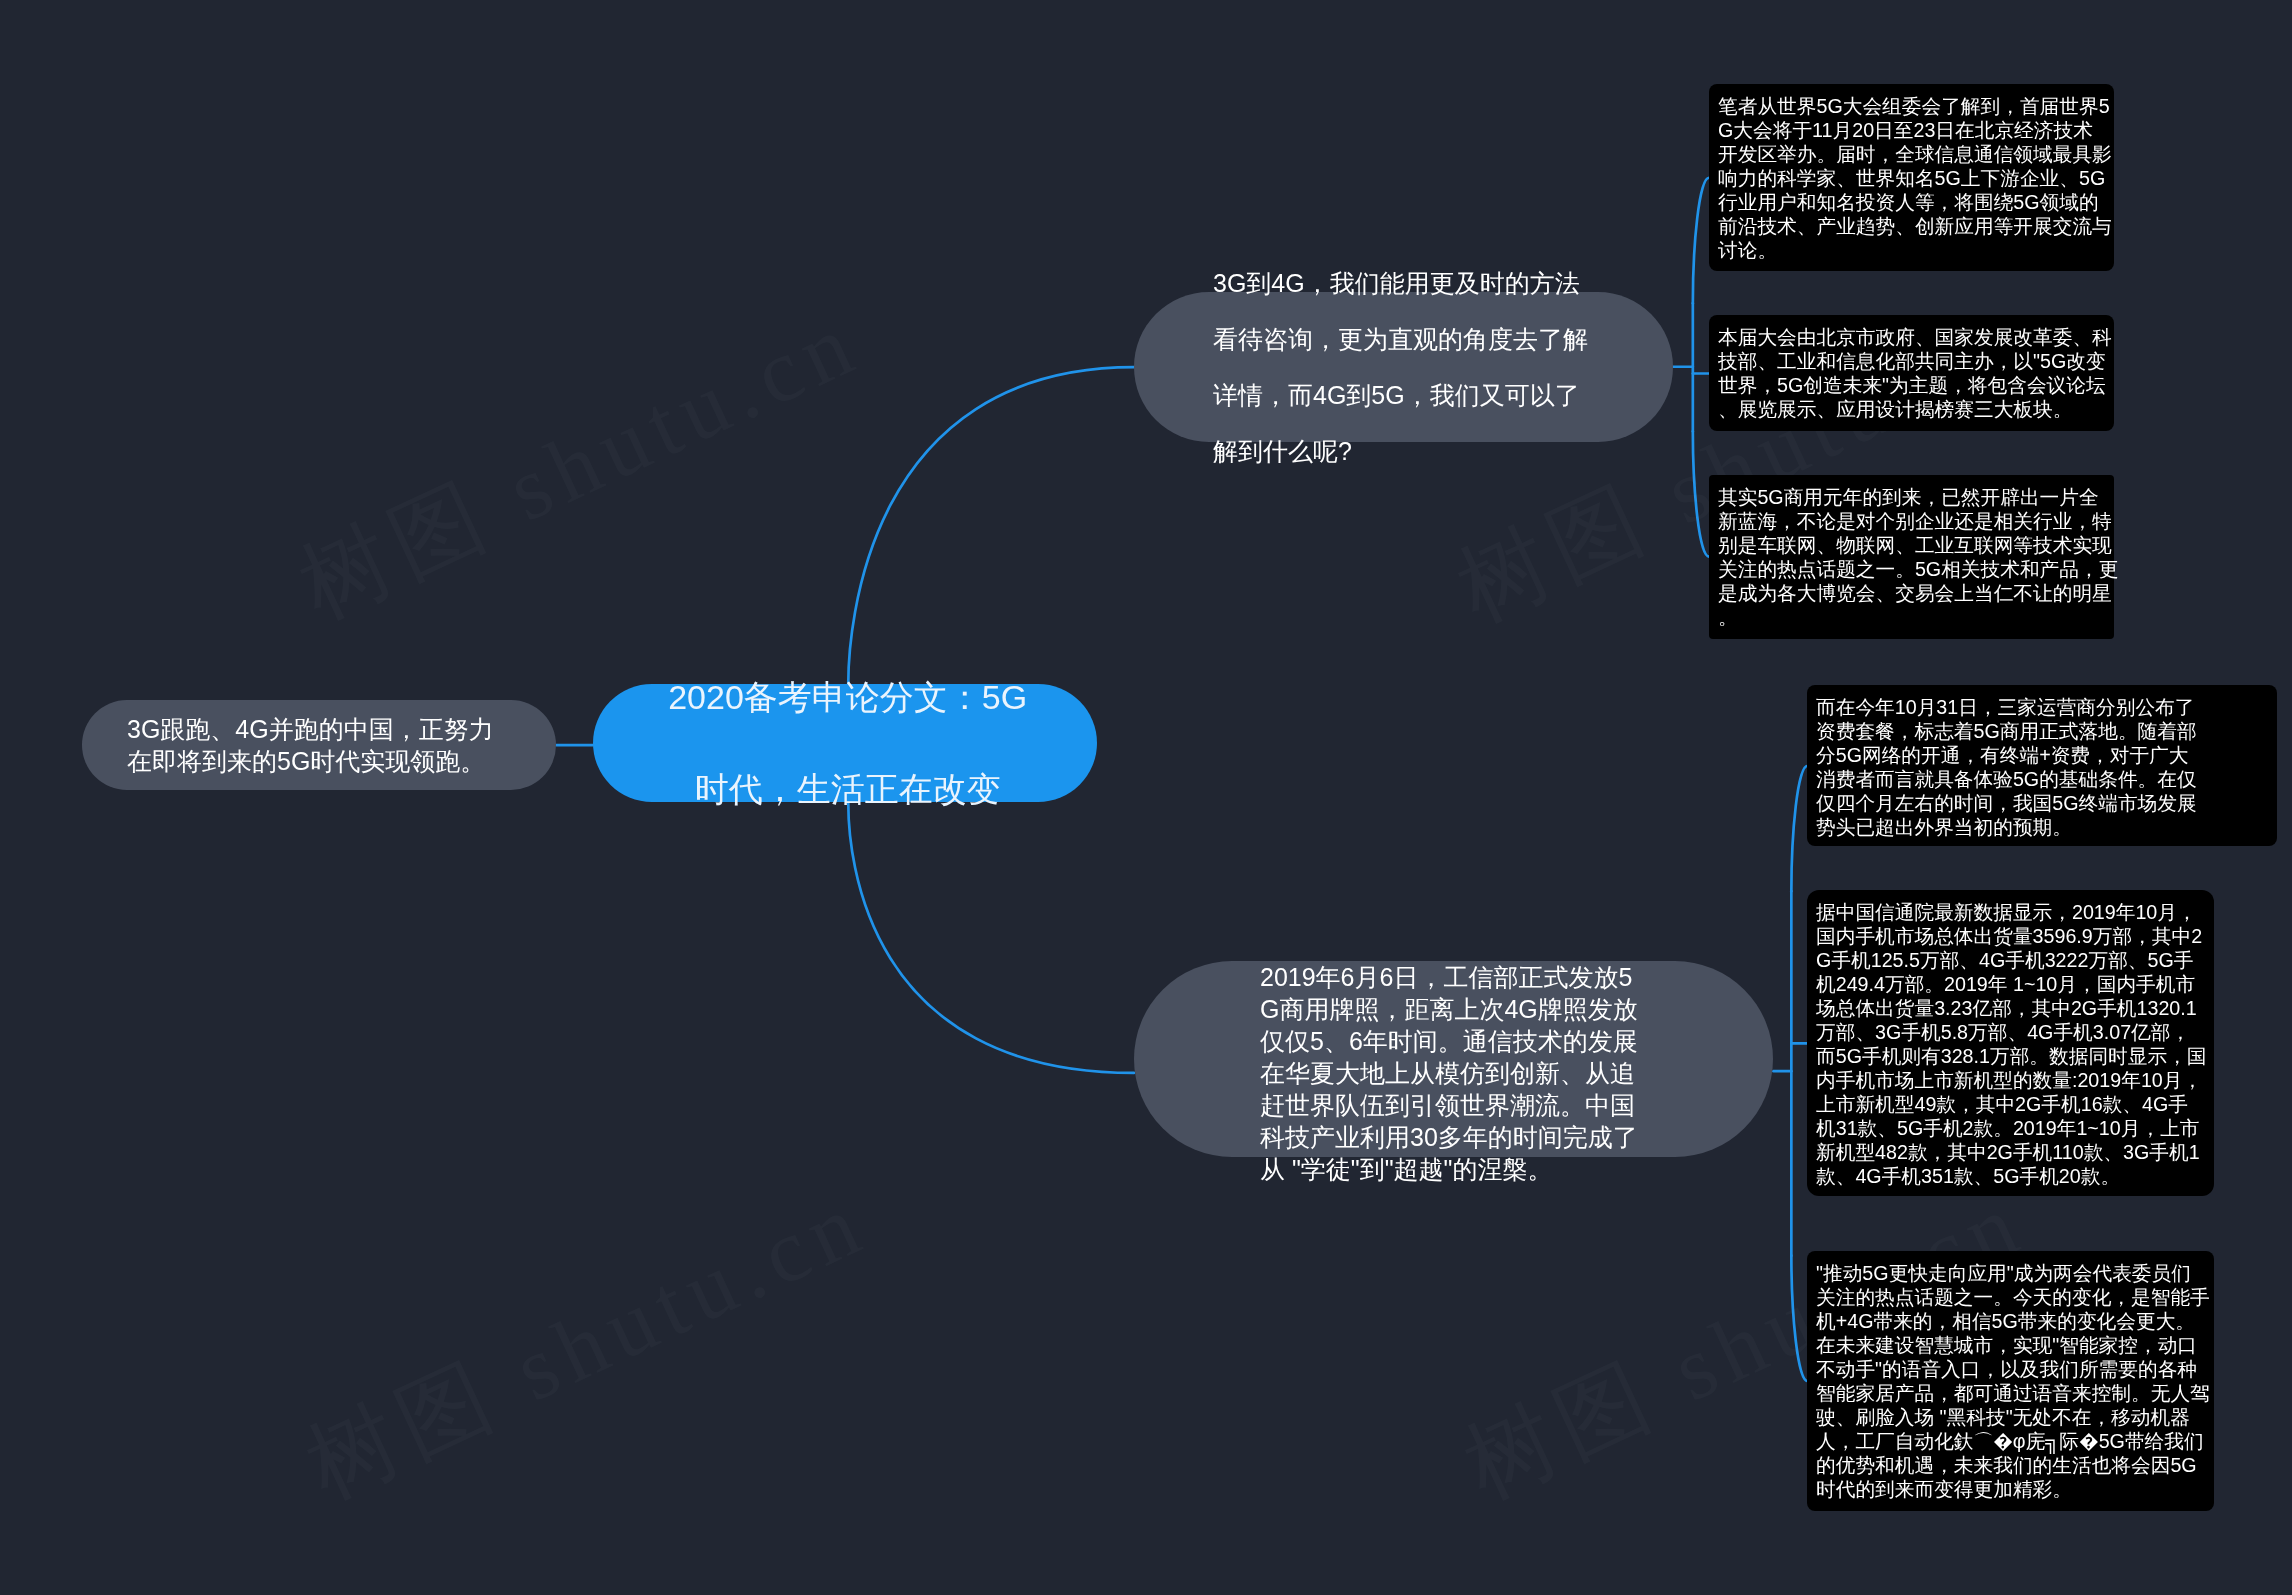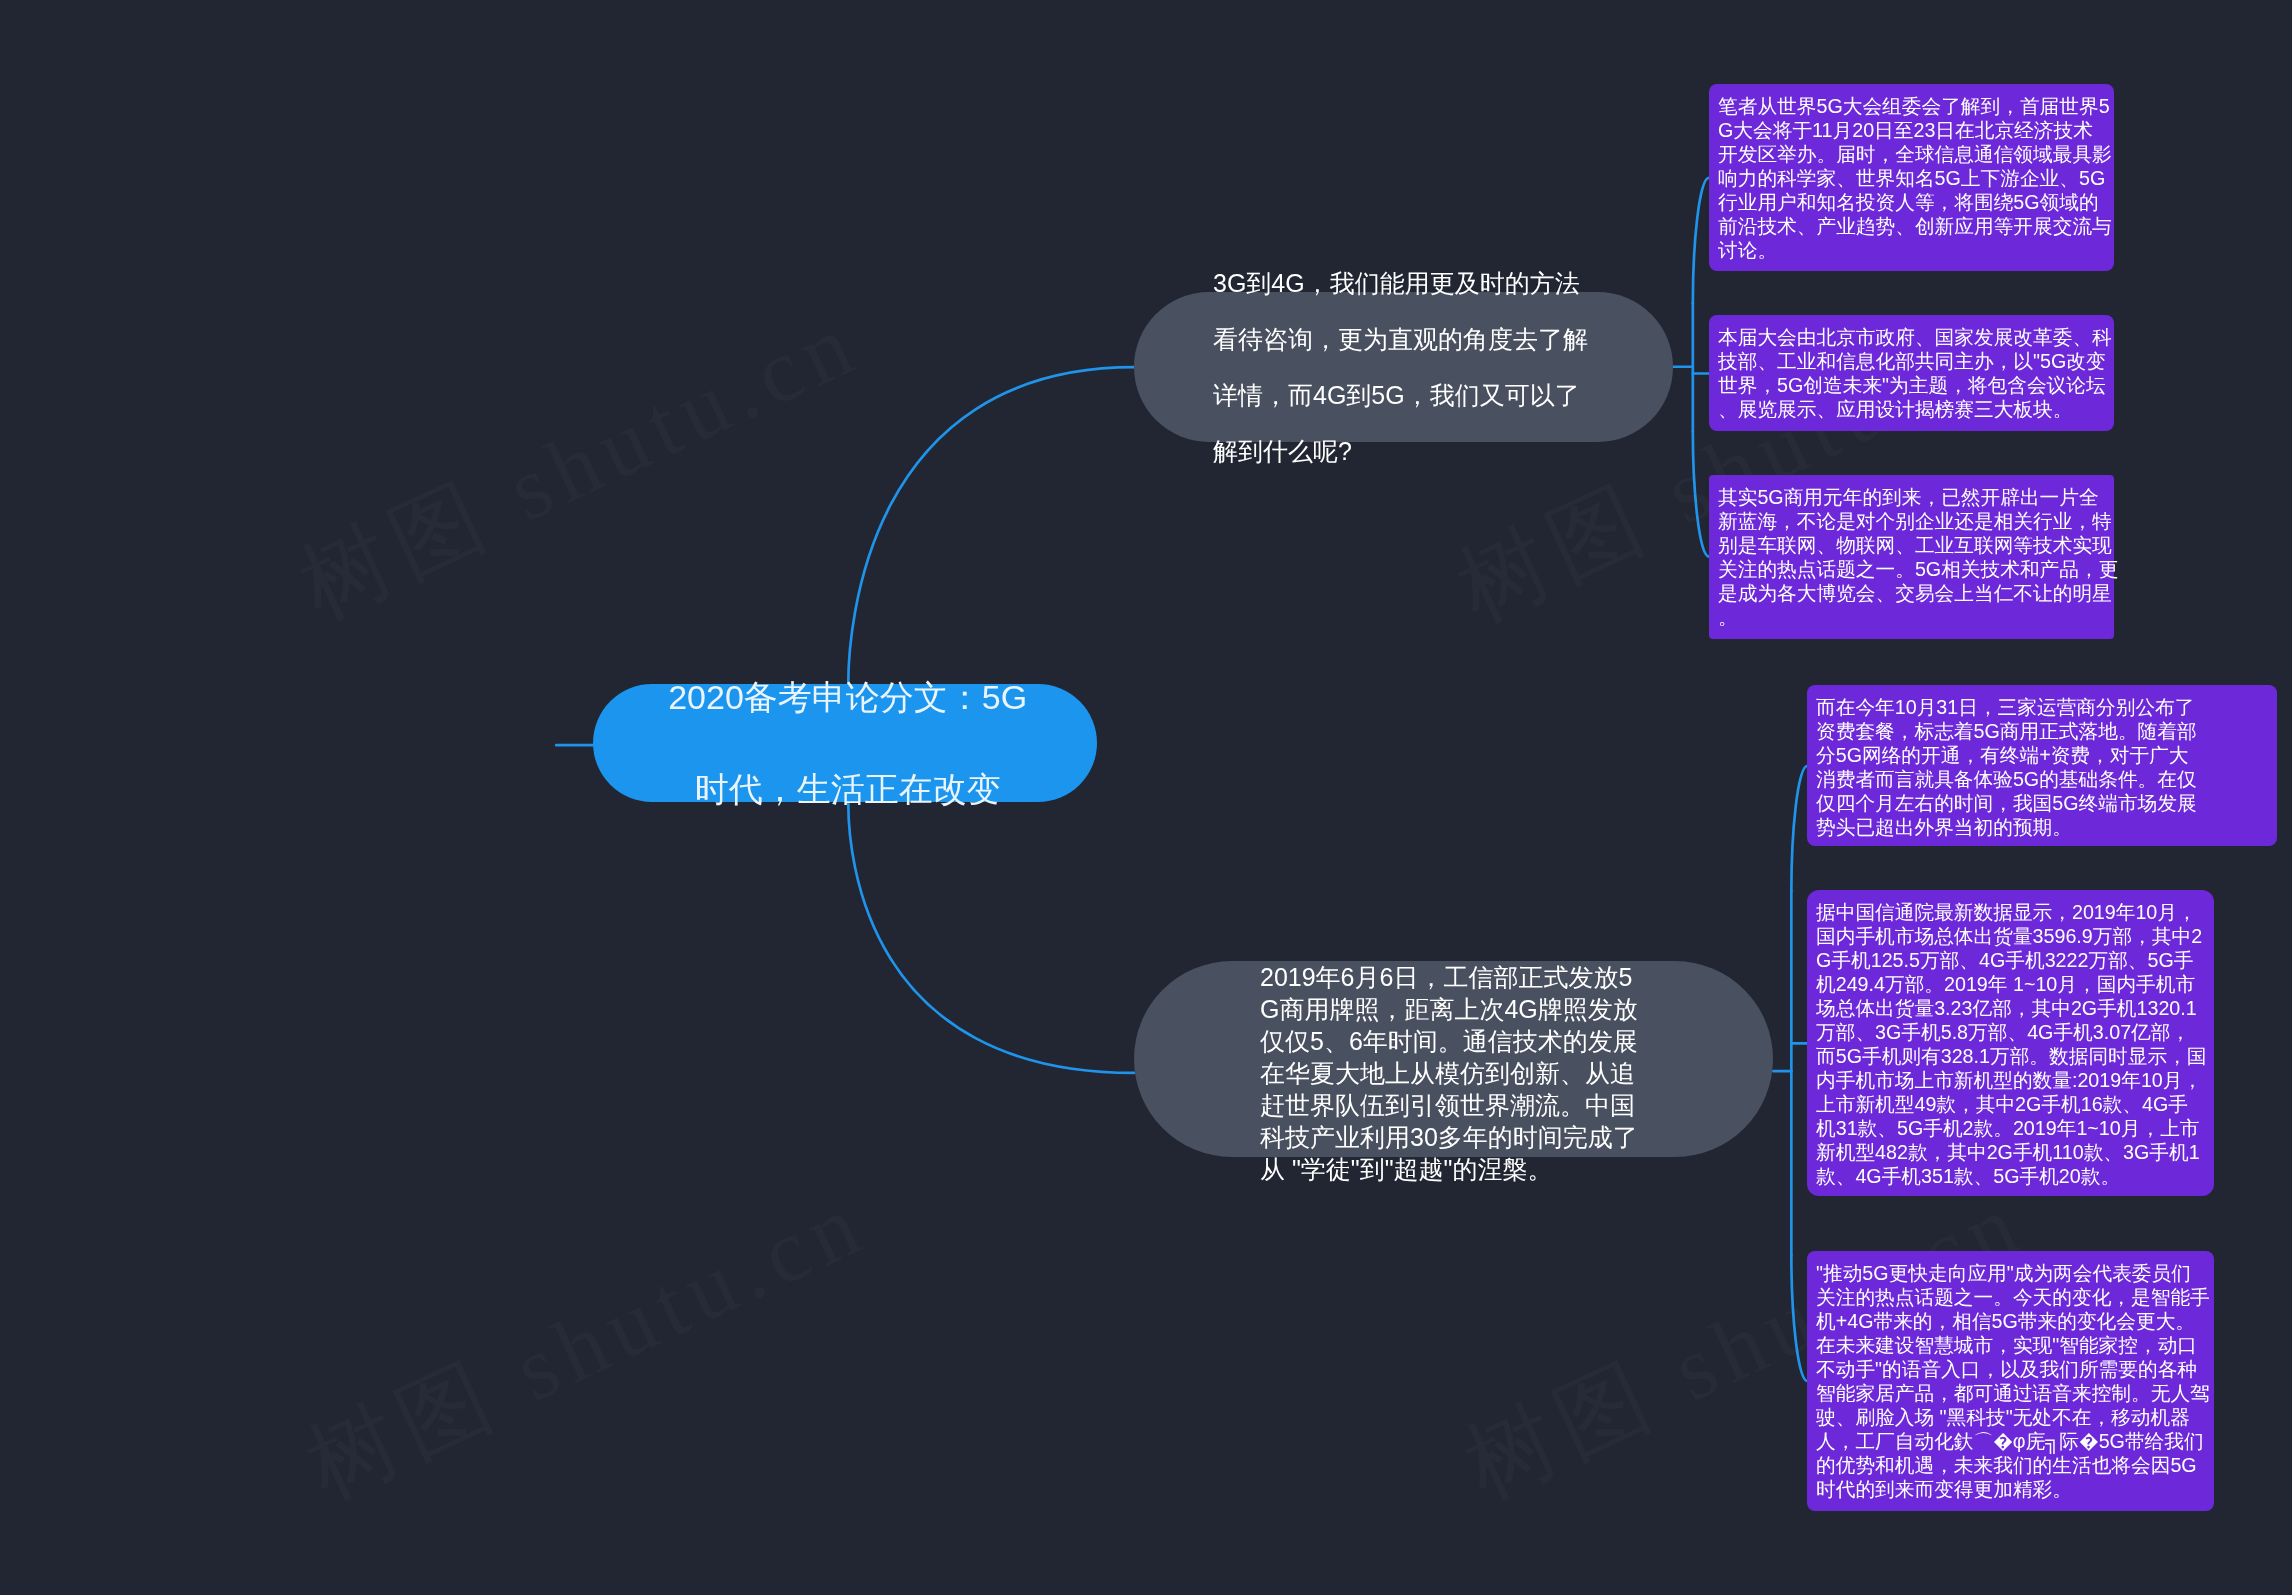--- a/index.html
+++ b/index.html
@@ -6,21 +6,21 @@
   html,body{margin:0;padding:0;}
   body{width:2293px;height:1596px;overflow:hidden;background:#212632;
        font-family:"Liberation Sans",sans-serif;position:relative;
        -webkit-font-smoothing:antialiased;}
   #stage{position:absolute;left:0;top:0;width:2293px;height:1596px;overflow:hidden;}
   svg.links{position:absolute;left:0;top:0;width:2293px;height:1596px;overflow:visible;}
   .node{position:absolute;box-sizing:border-box;}
   .ln{white-space:pre;transform:translateZ(0);}
   .root{background:#1b95ee;color:#eaf4fd;border-radius:59px;text-align:center;}
   .branch{background:#49505f;color:#fff;}
-  .leaf{background:#6d28d9;color:#fff;border-radius:8px;}
+  .leaf{background:#000000;color:#fff;border-radius:8px;}
   .wm{position:absolute;color:rgba(232,238,248,0.026);font-family:"Liberation Serif",serif;
       white-space:nowrap;pointer-events:none;user-select:none;font-weight:400;
       transform-origin:0 0;}
 </style>
 </head>
 <body>
 
 <div id="stage">
 <svg class="links" viewBox="0 0 2560 1782" fill="none" stroke="#2093ea" stroke-width="3" stroke-linecap="round">
       <path d="M 621 832 L 662 832"></path>
@@ -37,20 +37,24 @@
       <path d="M 2000 1165.0 L 2018 1165.0"></path>
       <path d="M 1980 1196.0 L 2000 1196.0"></path>
     </svg>
 <div class="wm" style="left:313px;top:607px;font-size:90px;transform:rotate(-25deg) translateY(-0.86em);letter-spacing:9px;">树图 shutu.cn</div>
     <div class="wm" style="left:1471px;top:610px;font-size:90px;transform:rotate(-25deg) translateY(-0.86em);letter-spacing:9px;">树图 shutu.cn</div>
     <div class="wm" style="left:320px;top:1487px;font-size:90px;transform:rotate(-25deg) translateY(-0.86em);letter-spacing:9px;">树图 shutu.cn</div>
     <div class="wm" style="left:1478px;top:1487px;font-size:90px;transform:rotate(-25deg) translateY(-0.86em);letter-spacing:9px;">树图 shutu.cn</div>
 <div class="node root" style="left:593px;top:684px;width:504px;height:118px;font-size:34px;line-height:44px;border-radius:59px;display:flex;flex-direction:column;justify-content:center;align-items:center;padding-left:5.4px;gap:48px;">
       <div class="ln">2020备考申论分文：5G</div>
       <div class="ln">时代，生活正在改变</div>
+    </div>
+    <div class="node branch" style="left:82px;top:700px;width:474px;height:90px;font-size:25px;line-height:32px;border-radius:45px;padding-left:45px;display:flex;flex-direction:column;justify-content:center;align-items:flex-start;">
+      <div class="ln">3G跟跑、4G并跑的中国，正努力</div>
+      <div class="ln">在即将到来的5G时代实现领跑。</div>
     </div>
     <div class="node branch" style="left:1134px;top:292px;width:539px;height:150px;font-size:25px;line-height:32px;border-radius:75px;padding-left:79px;display:flex;flex-direction:column;justify-content:center;align-items:flex-start;gap:24px;">
       <div class="ln">3G到4G，我们能用更及时的方法</div>
       <div class="ln">看待咨询，更为直观的角度去了解</div>
       <div class="ln">详情，而4G到5G，我们又可以了</div>
       <div class="ln">解到什么呢?</div>
     </div>
     <div class="node branch" style="left:1134px;top:961px;width:639px;height:196px;font-size:25px;line-height:32px;border-radius:110px;padding-left:126px;display:flex;flex-direction:column;justify-content:flex-start;align-items:flex-start;">
       <div class="ln">2019年6月6日，工信部正式发放5</div>
       <div class="ln">G商用牌照，距离上次4G牌照发放</div>

